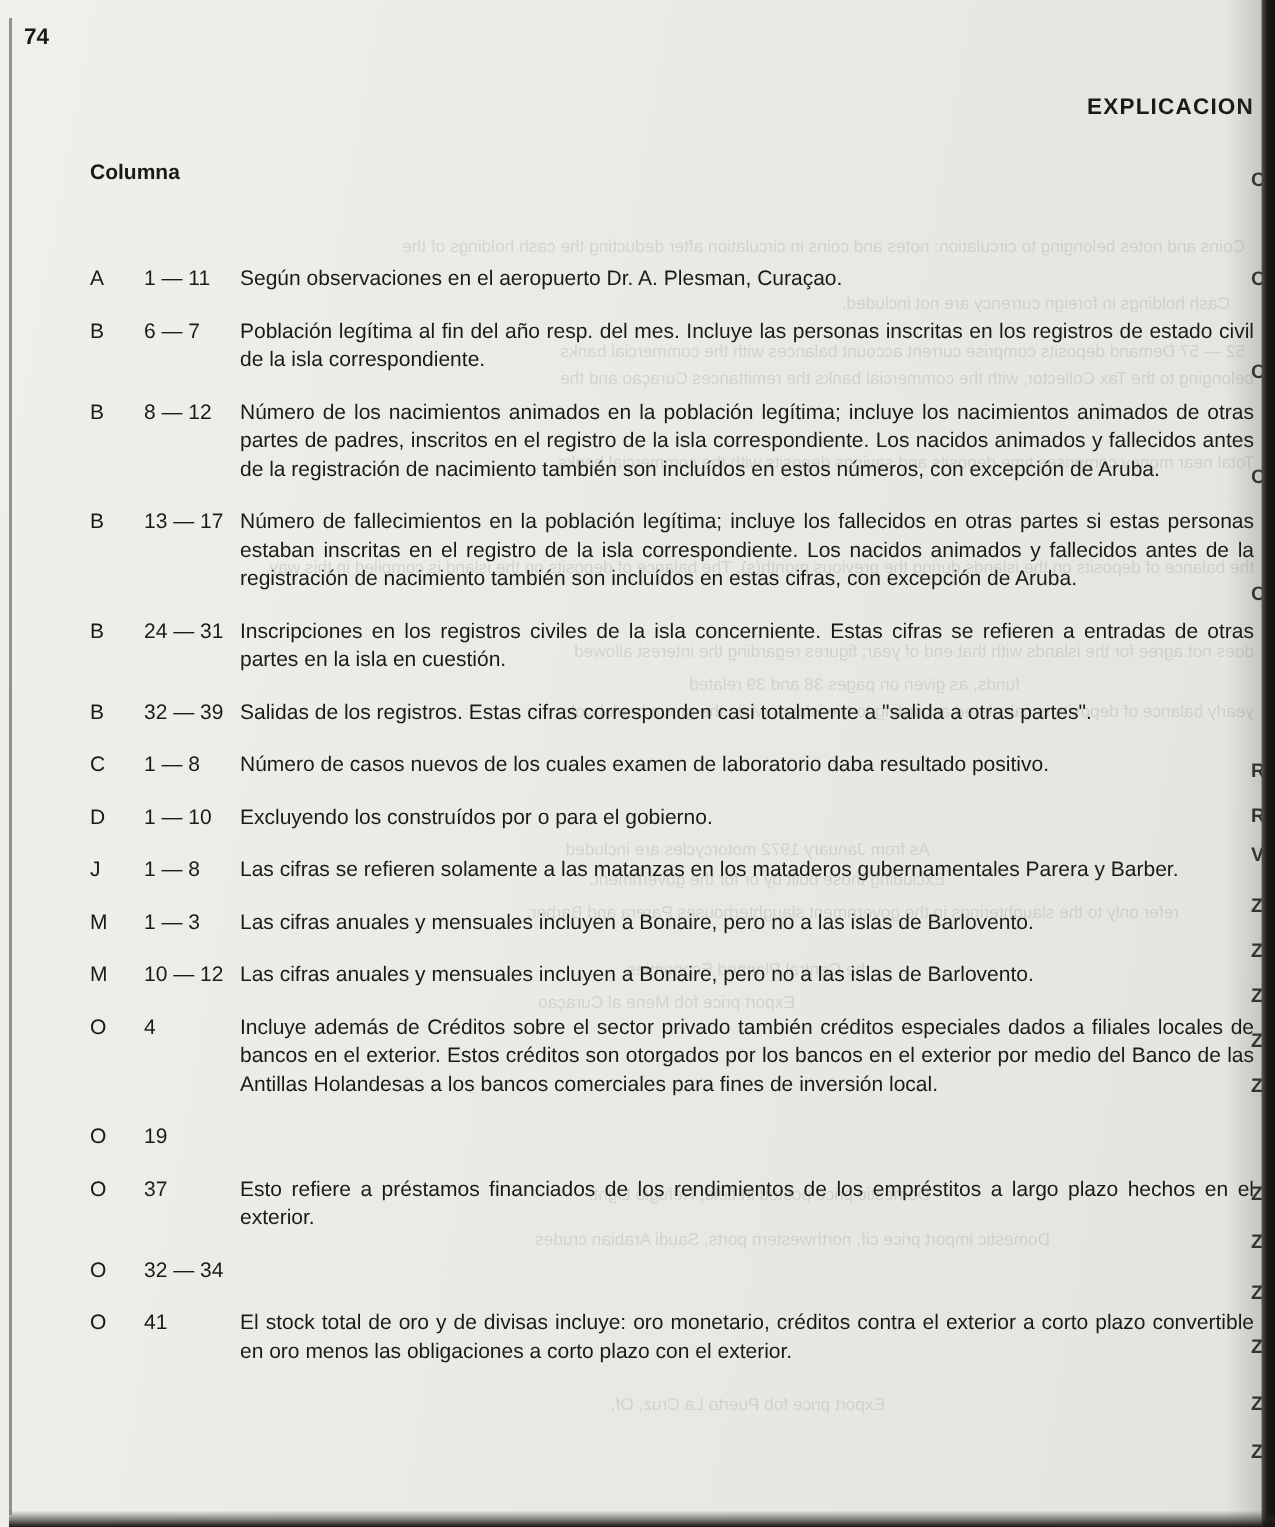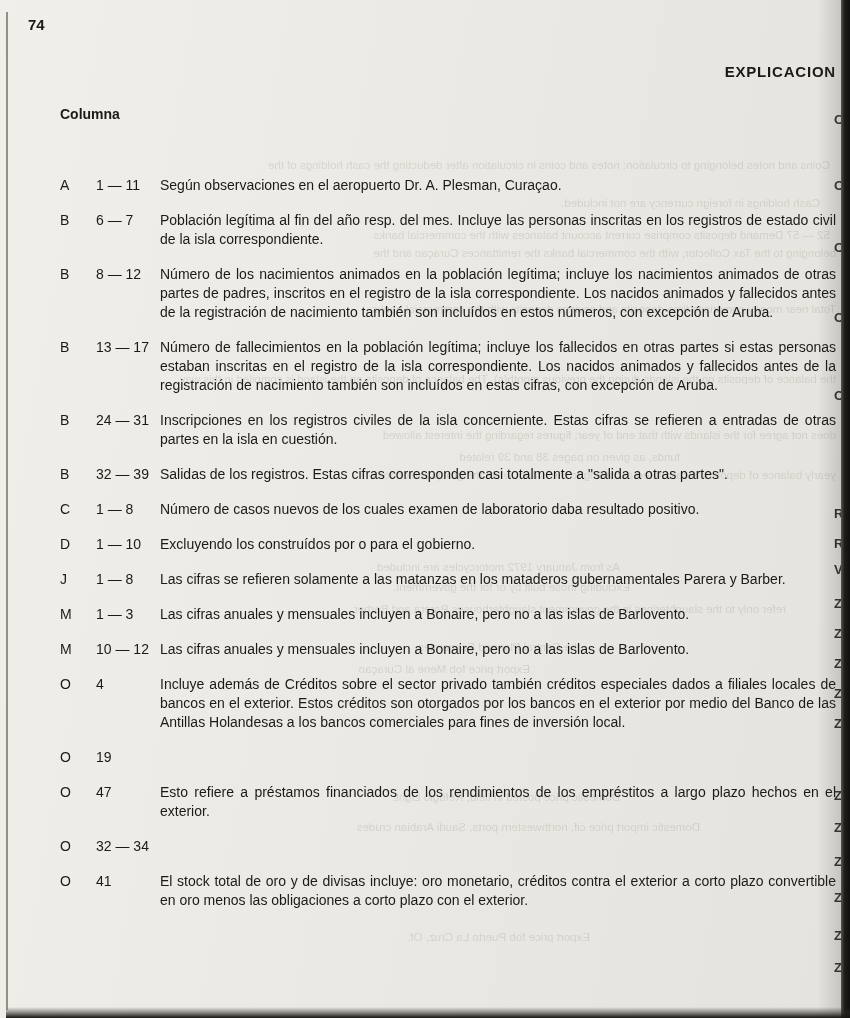--- a/index.html
+++ b/index.html
@@ -6,21 +6,21 @@
   html, body { margin: 0; padding: 0; background: #98968f; }
   .page {
     position: relative;
     width: 850px; height: 1018px;
     margin: 0 auto;
     background: linear-gradient(100deg, #f0efe9 0%, #eae8e2 55%, #e5e3dd 100%);
     overflow: hidden;
     font-family: "Liberation Sans", sans-serif;
     color: #1b1a17;
   }
-  .pageno { position: absolute; top: 16px; left: 28px; font-weight: bold; font-size: 15px; }
+  .pageno { position: absolute; top: 16px; left: 16px; font-weight: bold; font-size: 15px; }
   .title {
     position: absolute; top: 63px; left: 60px; right: 14px;
     text-align: right; font-weight: bold; font-size: 15px; letter-spacing: 0.8px;
   }
   .columna { position: absolute; top: 106px; left: 60px; font-weight: bold; font-size: 14px; }
   .entries { position: absolute; top: 176px; left: 60px; right: 14px; }
   .row {
     display: grid; grid-template-columns: 36px 64px 1fr;
     margin-bottom: 16px; font-size: 14px; line-height: 19px;
   }
@@ -142,21 +142,21 @@
         <span class="col-letter">O</span>
         <span class="col-range">4</span>
         <span class="col-text">Incluye además de Créditos sobre el sector privado también créditos especiales dados a filiales locales de bancos en el exterior. Estos créditos son otorgados por los bancos en el exterior por medio del Banco de las Antillas Holandesas a los bancos comerciales para fines de inversión local.</span>
       </div>
       <div class="row">
         <span class="col-letter">O</span>
         <span class="col-range">19</span>
       </div>
       <div class="row">
         <span class="col-letter">O</span>
-        <span class="col-range">47</span>
+        <span class="col-range">37</span>
         <span class="col-text">Esto refiere a préstamos financiados de los rendimientos de los empréstitos a largo plazo hechos en el exterior.</span>
       </div>
       <div class="row">
         <span class="col-letter">O</span>
         <span class="col-range">32 — 34</span>
       </div>
       <div class="row">
         <span class="col-letter">O</span>
         <span class="col-range">41</span>
         <span class="col-text">El stock total de oro y de divisas incluye: oro monetario, créditos contra el exterior a corto plazo convertible en oro menos las obligaciones a corto plazo con el exterior.</span>

